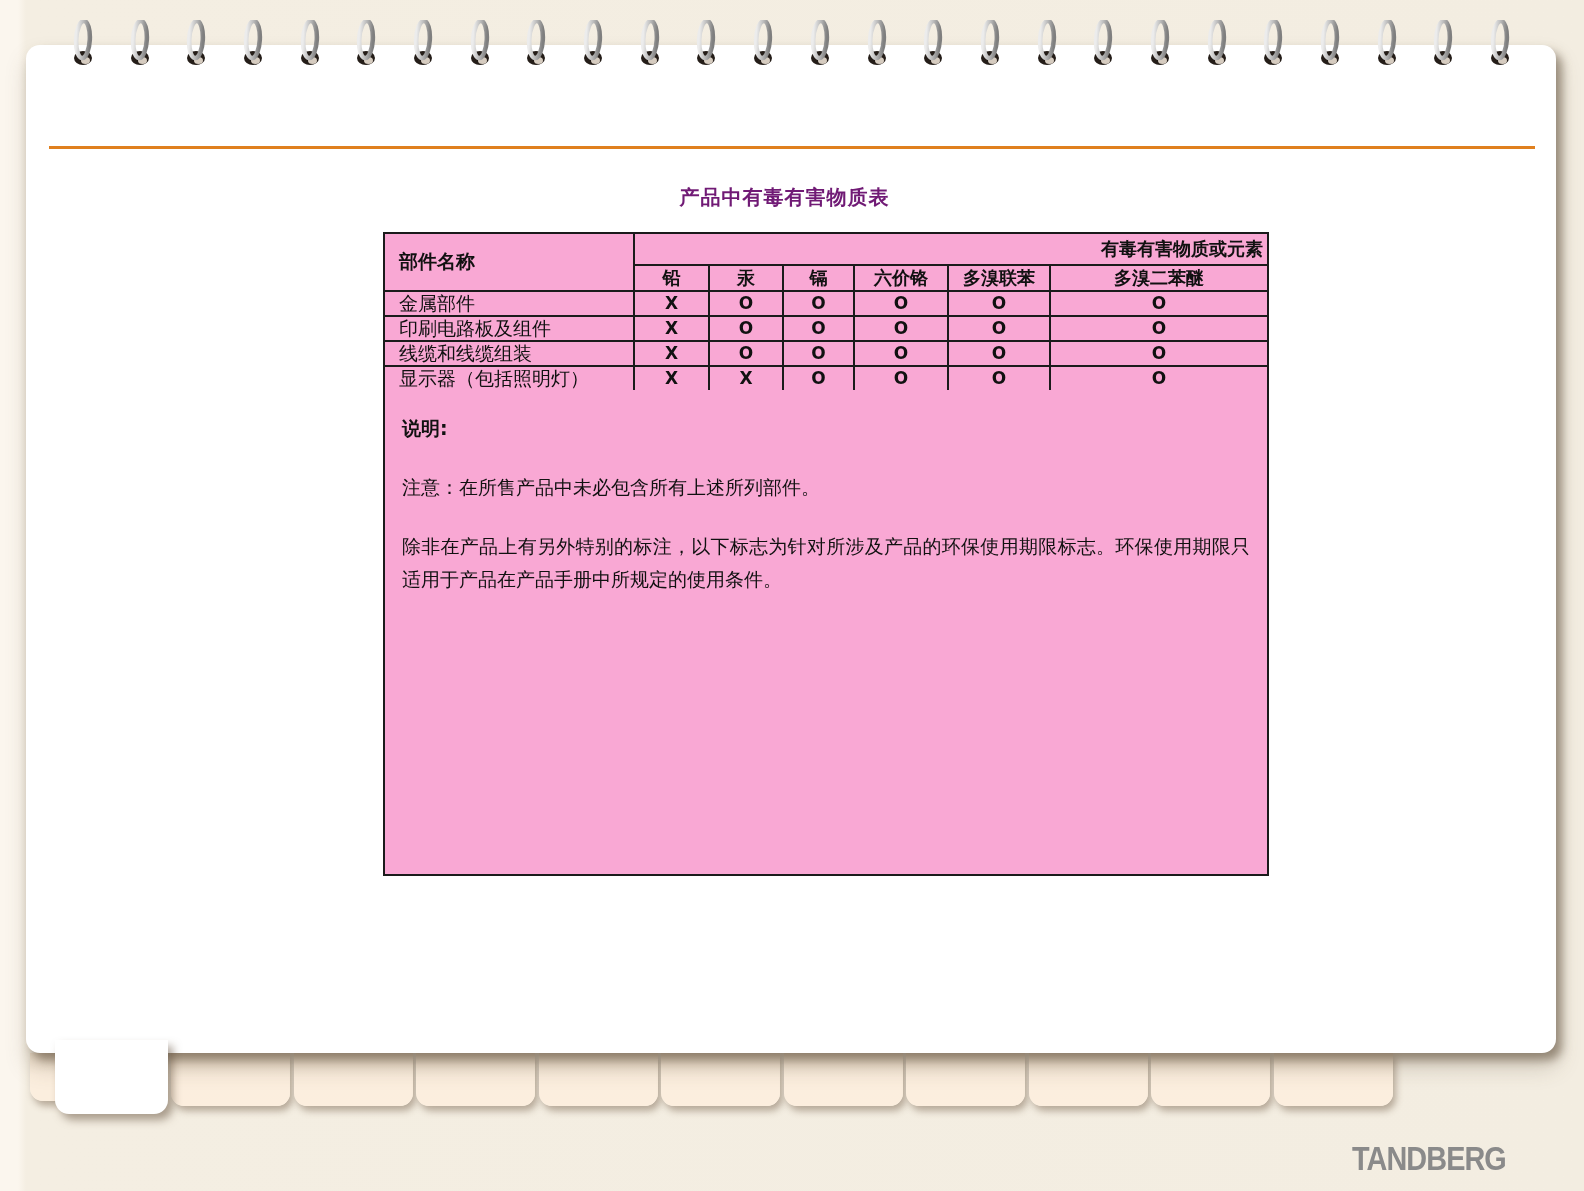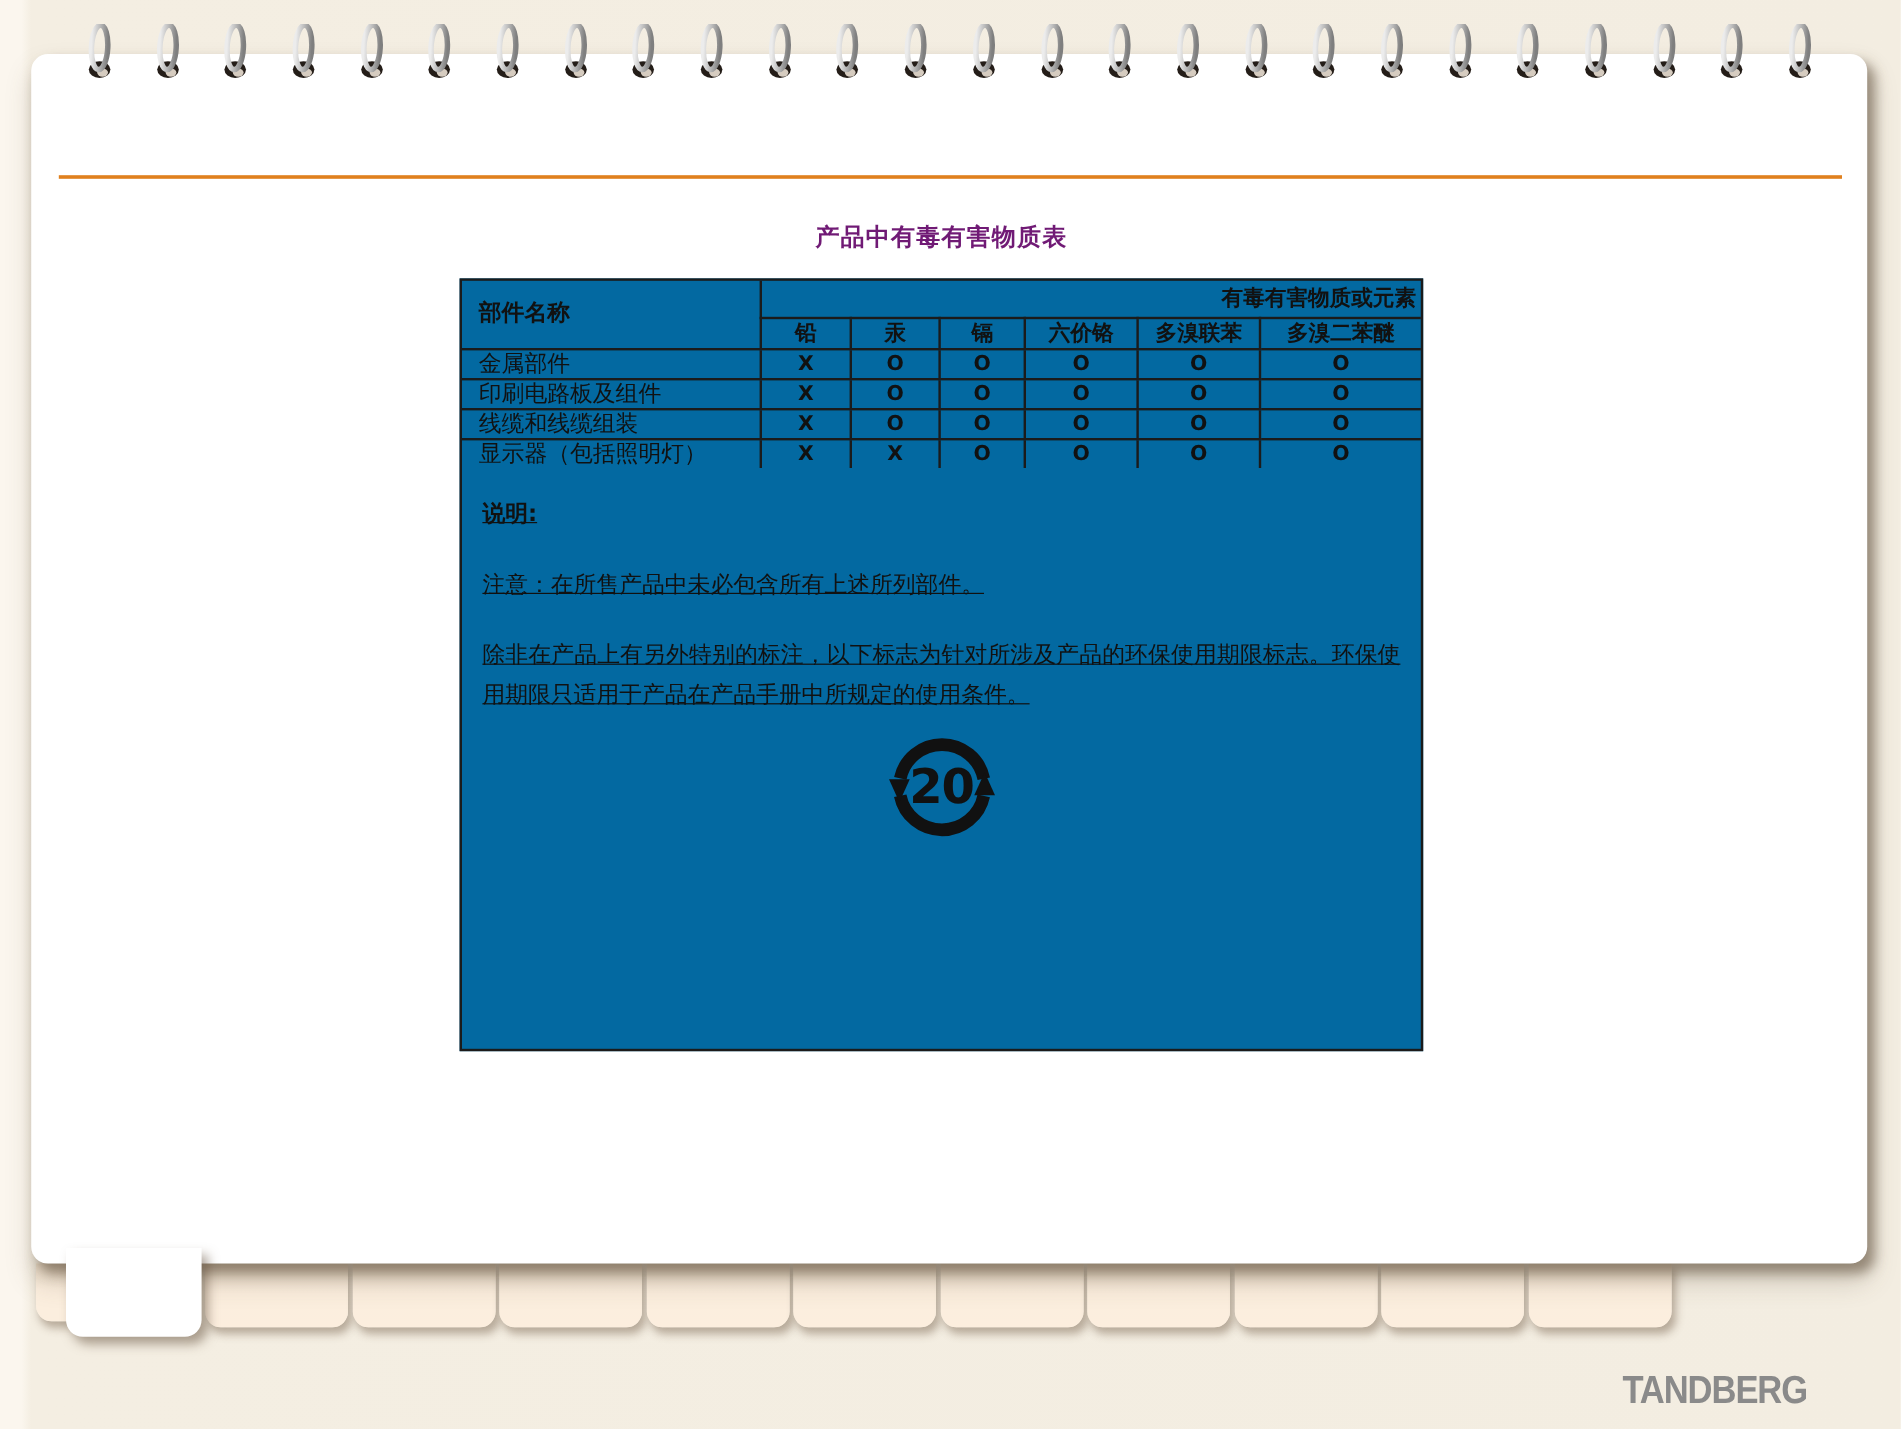--- a/index.html
+++ b/index.html
@@ -18,38 +18,38 @@
   
   .binding{position:absolute;left:0;top:0;width:1584px;height:90px;z-index:5;}
   .ring{position:absolute;top:20px;width:26px;height:56px;}
   
   .doc-title{
     position:absolute;left:383px;top:184px;width:803px;z-index:3;
     text-align:center;font-size:20px;font-weight:600;color:#701a75;letter-spacing:1px;
   }
   
   .rohs-box{
-    position:absolute;left:383px;top:232px;width:803px;height:644px;z-index:3;
-    border:2px solid #1b1b1b;box-sizing:border-box;background:#0369a1;color:#111;
+    position:absolute;left:383px;top:232px;width:886px;height:644px;z-index:3;
+    border:2px solid #1b1b1b;box-sizing:border-box;background:#f9a8d4;color:#111;
   }
   table.rohs{width:100%;border-collapse:collapse;table-layout:fixed;}
   table.rohs th,table.rohs td{border:2px solid #1b1b1b;padding:0 4px;font-size:18px;line-height:1.15;text-align:right;}
   table.rohs th{font-weight:600;}
   table.rohs .part-head{text-align:left;padding-left:14px;font-size:19px;border-left:none;border-top:none;}
   table.rohs .group-head{height:30px;border-right:none;border-top:none;}
   table.rohs .sub-head{height:24px;text-align:center;}
   table.rohs .sub-head:last-child{border-right:none;}
   table.rohs td.part{height:23px;text-align:left;padding-left:14px;font-size:19px;border-left:none;}
   table.rohs td.mark{text-align:center;font-size:17px;}
   table.rohs td.mark.x{font-weight:700;}
   table.rohs td.mark.o{font-weight:600;}
   table.rohs td.mark:last-child{border-right:none;}
   table.rohs tr:last-child td{border-bottom:none;}
   
-  .notes{padding:22px 17px 0 17px;font-size:19px;color:#111;text-decoration:underline;}
+  .notes{padding:22px 17px 0 17px;font-size:19px;color:#111;}
   .notes .heading{font-weight:700;margin:0;}
   .notes p{margin:26px 0 0 0;line-height:33px;text-align:justify;text-justify:inter-ideograph;}
   .notes p.single{text-align:left;}
   
   .efup-wrap{margin-top:12px;display:flex;justify-content:center;}
   .efup{position:relative;width:96px;height:96px;}
   .efup .years{
     position:absolute;left:0;top:0;width:96px;height:96px;display:flex;align-items:center;justify-content:center;
     font-size:40px;font-weight:700;color:#111;letter-spacing:-1px;
   }
@@ -461,30 +461,20 @@
           <td class="mark o">O</td>
         </tr>
       </tbody>
   </table>
 
   <div class="notes">
     <p class="heading">说明:</p>
     <p class="single">注意：在所售产品中未必包含所有上述所列部件。</p>
     <p>除非在产品上有另外特别的标注，以下标志为针对所涉及产品的环保使用期限标志。环保使用期限只适用于产品在产品手册中所规定的使用条件。</p>
 
-    <div class="efup-wrap">
-      <div class="efup">
-        <svg width="96" height="96" viewBox="0 0 100 100">
-          <circle cx="50" cy="50" r="37" fill="none" stroke="#111" stroke-width="11" stroke-dasharray="101 15.2" stroke-dashoffset="108.6"></circle>
-          <polygon points="78,57 96,57 87,37" fill="#111"></polygon>
-          <polygon points="4,43 22,43 13,63" fill="#111"></polygon>
-        </svg>
-        <div class="years">20</div>
-      </div>
-    </div>
   </div>
 </div>
 
 <div class="tab-strip">
   <div class="tab partial" style="pointer-events:auto"></div>
   <div class="tab active" style="pointer-events:auto"></div>
 <div class="tab cream" style="left: 171px; width: 119px; pointer-events: auto;"></div>
     <div class="tab cream" style="left: 293.5px; width: 119px; pointer-events: auto;"></div>
     <div class="tab cream" style="left: 416px; width: 119px; pointer-events: auto;"></div>
     <div class="tab cream" style="left: 538.5px; width: 119px; pointer-events: auto;"></div>

